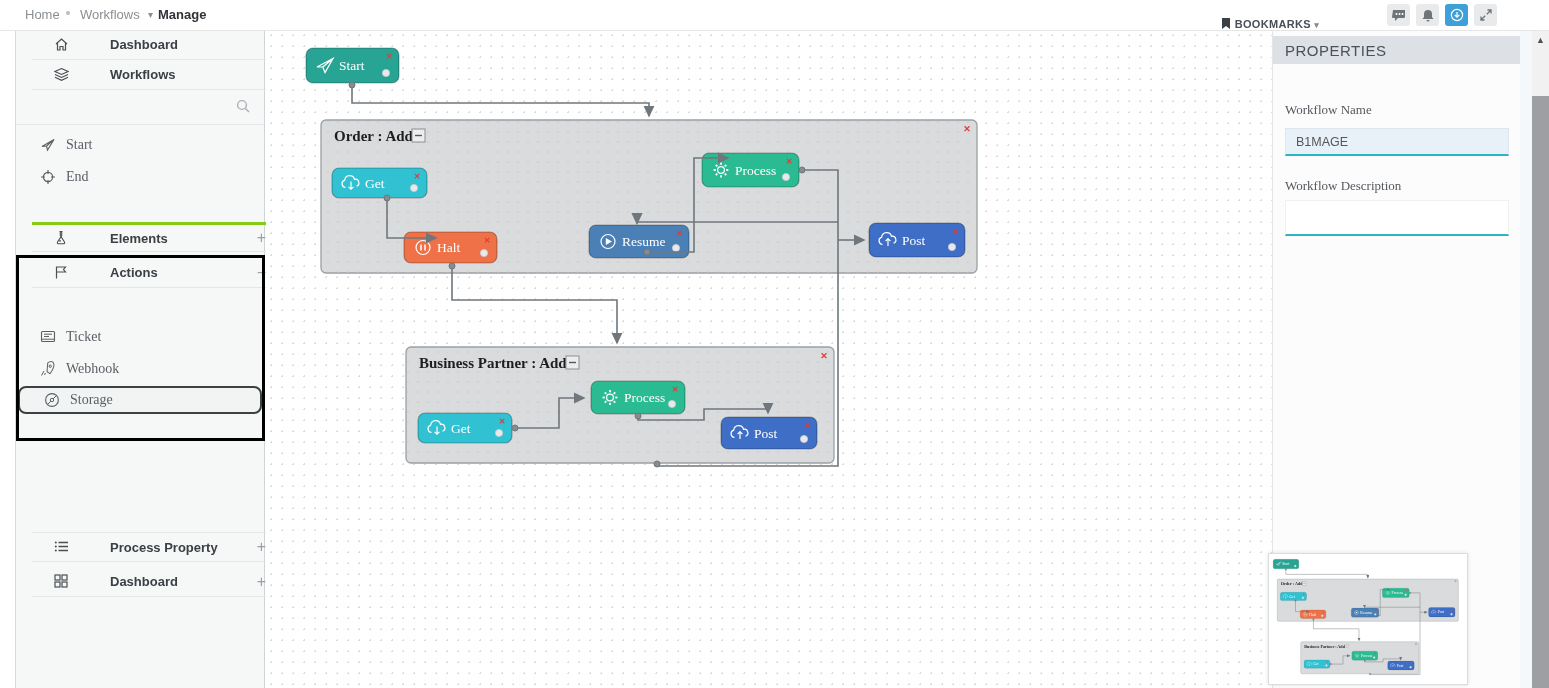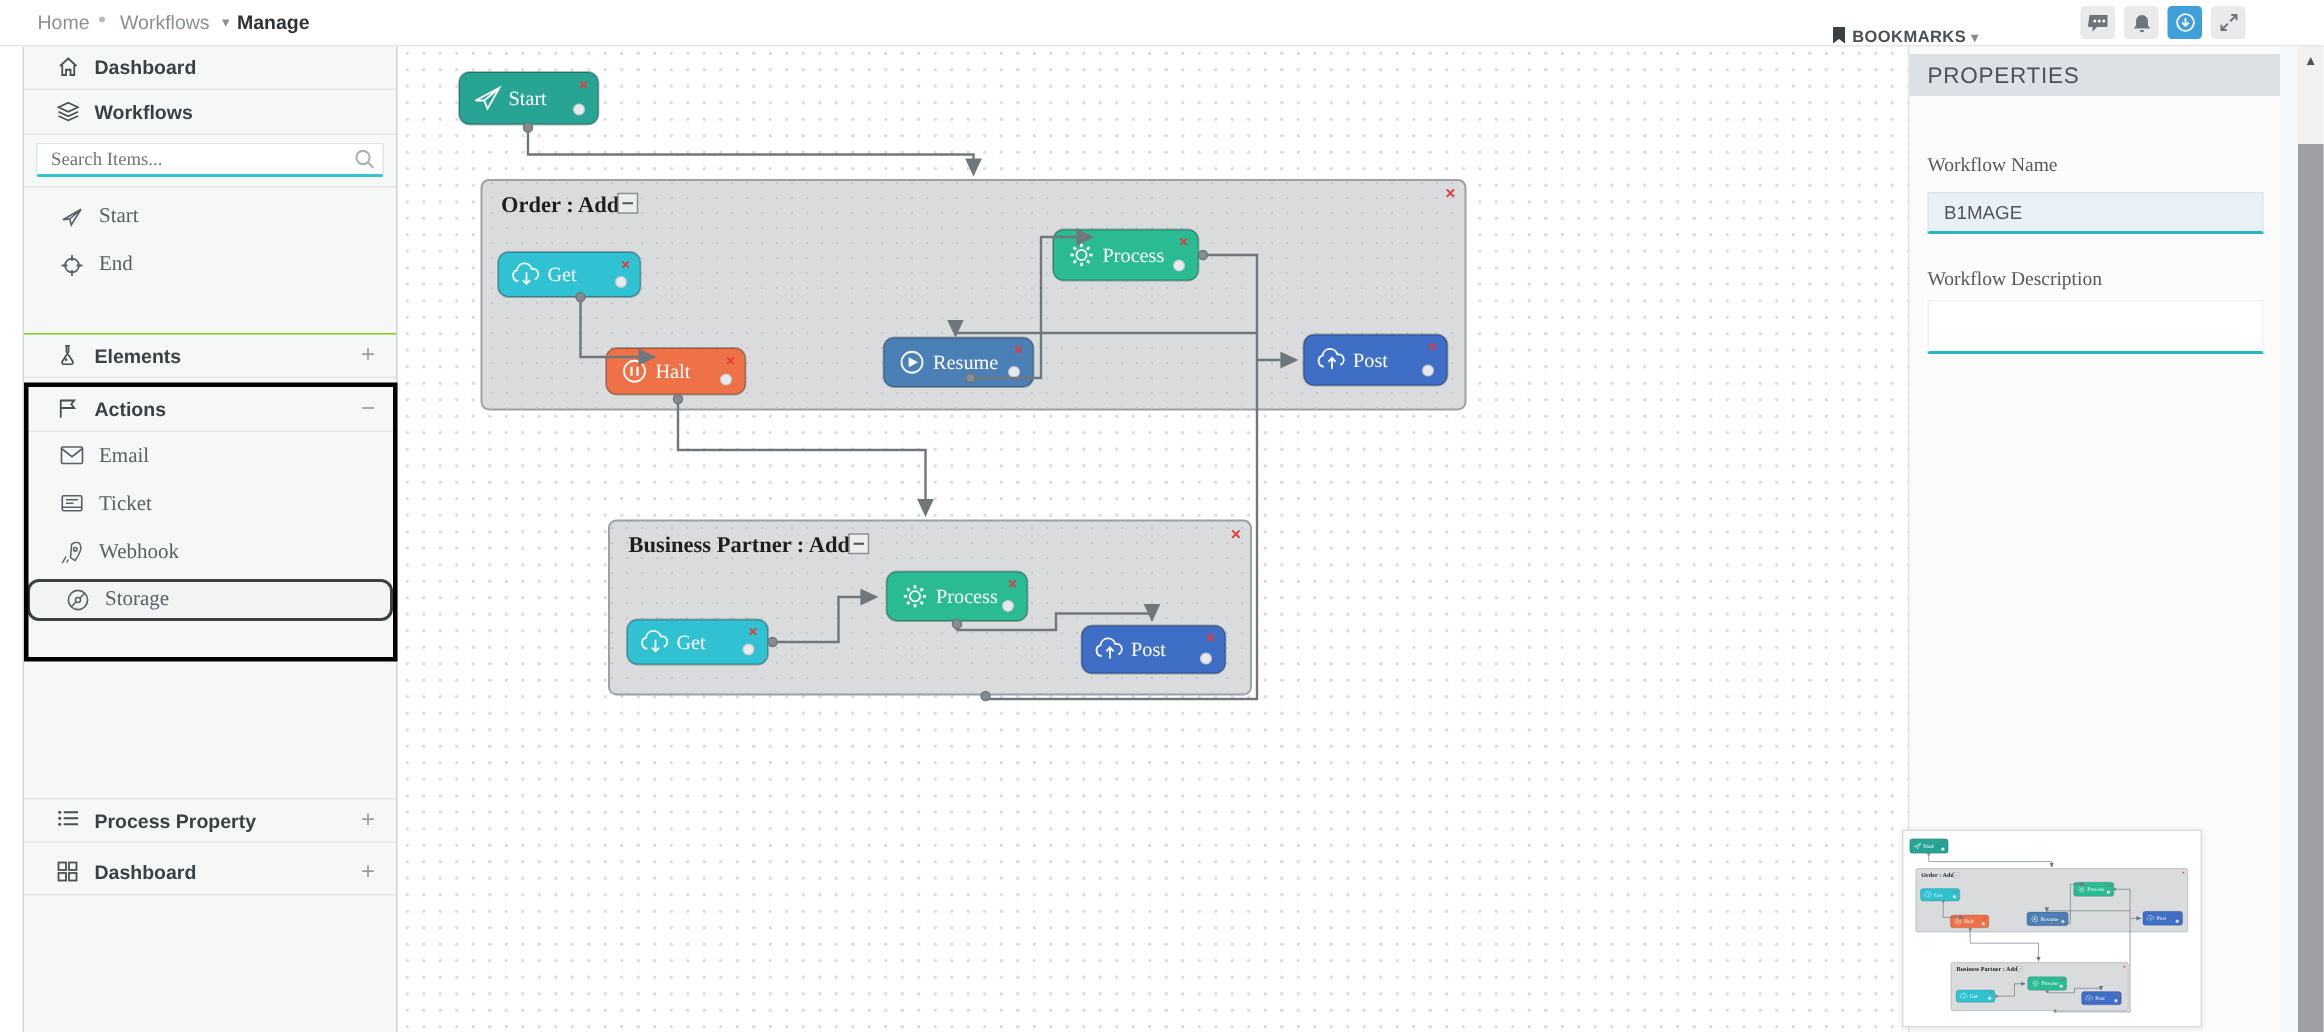--- a/index.html
+++ b/index.html
@@ -11,22 +11,22 @@
   .crumb.dark{color:#2f3338;font-weight:bold;}
   .crumb-sep{position:absolute;top:11px;width:4px;height:4px;border-radius:50%;background:#b9bdc1;}
   .crumb-chev{position:absolute;top:9px;color:#8a8f94;font-size:10px;}
   #bookmarks{position:absolute;right:230px;top:18px;font-size:11px;color:#4a4f55;font-weight:bold;
     letter-spacing:.3px;cursor:pointer;}
   .tb-btn{position:absolute;top:4px;width:23px;height:22px;border-radius:3px;background:#e9eaeb;
     display:flex;align-items:center;justify-content:center;cursor:pointer;}
   
   #sidebar{position:absolute;left:15px;top:30px;width:250px;height:658px;background:#f6f7f7;
     border-left:1px solid #d6dade;border-right:1px solid #cfd4d8;box-sizing:border-box;}
-  .side-row{position:absolute;left:0;width:100%;height:30px;display:flex;align-items:center;
-    padding-left:22px;box-sizing:border-box;border-bottom:1px solid #e4e6e7;cursor:pointer;}
+  .side-row{position:absolute;left:16px;width:100%;height:30px;display:flex;align-items:center;
+    padding-left:22px;box-sizing:border-box;border-bottom:1px solid #e4e6e7;cursor:pointer;gap:31px;}
   .side-row .lbl{font-size:13px;font-weight:bold;color:#3b4045;margin-left:9px;}
   .side-item{position:absolute;left:0;width:100%;height:28px;display:flex;align-items:center;
     padding-left:24px;box-sizing:border-box;cursor:pointer;}
   .side-item .lbl{font-family:"Liberation Serif",serif;font-size:14px;color:#5a6066;margin-left:10px;}
   .toggle{position:absolute;right:14px;font-size:16px;color:#9aa0a5;font-weight:normal;}
   .sicon{width:16px;height:16px;flex:0 0 16px;display:inline-block;}
   #search-wrap{position:absolute;left:0;top:60px;width:100%;height:34px;border-bottom:1px solid #e4e6e7;}
   #search-input{position:absolute;left:8px;top:5px;width:232px;height:23px;box-sizing:border-box;
     border:1px solid #e2e5e7;border-bottom:2px solid #35c3cf;border-radius:2px;background:#fff;
     font-family:"Liberation Serif",serif;font-size:12.5px;color:#777;padding:0 26px 0 9px;outline:none;}
@@ -114,65 +114,57 @@
     <span class="lbl">Dashboard</span>
   </div>
   <div class="side-row" style="top:30px">
     <span class="sicon"><svg width="15" height="15" viewBox="0 0 15 15">
           <path d="M7.5 1.5 L14 4.5 L7.5 7.5 L1 4.5 Z" stroke="#4a4f54" stroke-width="1.1" fill="none"></path>
           <path d="M1 7.5 L7.5 10.5 L14 7.5 M1 10.3 L7.5 13.3 L14 10.3" stroke="#4a4f54" stroke-width="1.1" fill="none"></path>
         </svg></span>
     <span class="lbl">Workflows</span>
   </div>
   <div id="search-wrap">
-    <input id="search-input" placeholder="Search Items..." style="">
     <span id="search-icon"><svg width="14" height="14" viewBox="0 0 14 14">
           <circle cx="6" cy="6" r="4.4" stroke="#aab0b5" stroke-width="1.4" fill="none"></circle>
           <path d="M9.4 9.4 L13 13" stroke="#aab0b5" stroke-width="1.4"></path>
         </svg></span>
   </div>
 
   <div class="side-item" style="top:101px">
     <span class="sicon"><svg width="16" height="16" viewBox="0 0 16 16">
           <path d="M2 9.5 L14 2.5 L7.5 13 L6.5 9 Z M6.5 9 L14 2.5" stroke="#5a6066" stroke-width="1.1" fill="none"></path>
         </svg></span>
     <span class="lbl">Start</span>
   </div>
   <div class="side-item" style="top:133px">
     <span class="sicon"><svg width="16" height="16" viewBox="0 0 16 16">
           <circle cx="8" cy="8" r="4.6" stroke="#5a6066" stroke-width="1.2" fill="none"></circle>
           <path d="M8 1 V5 M8 11 V15 M1 8 H5 M11 8 H15" stroke="#5a6066" stroke-width="1.2"></path>
         </svg></span>
     <span class="lbl">End</span>
   </div>
 
-  <div class="side-row" style="top:192px;border-top:1px solid #84cc16">
+  <div class="side-row" style="top:192px;border-top:3px solid #84cc16">
     <span class="sicon"><svg width="14" height="15" viewBox="0 0 14 15">
           <path d="M5.5 1.5 h3 M6.3 1.5 v4 L10.5 12 a1.2 1.2 0 0 1 -1 1.8 h-5 a1.2 1.2 0 0 1 -1 -1.8 L7.7 5.5 v-4" stroke="#4a4f54" stroke-width="1.1" fill="none"></path>
           <circle cx="6" cy="10.8" r="0.9" fill="#4a4f54"></circle>
         </svg></span>
     <span class="lbl">Elements</span>
     <span class="toggle">+</span>
   </div>
 
   <div id="actions-selection"></div>
 
   <div class="side-row" style="top:228px">
     <span class="sicon"><svg width="14" height="15" viewBox="0 0 14 15">
           <path d="M2.5 1.5 v12 M2.5 2 h9 l-2 2.5 2 2.5 h-9" stroke="#4a4f54" stroke-width="1.2" fill="none"></path>
         </svg></span>
     <span class="lbl">Actions</span>
     <span class="toggle">−</span>
-  </div>
-  <div class="side-item" style="top:261px">
-    <span class="sicon"><svg width="16" height="13" viewBox="0 0 16 13">
-          <rect x="1" y="1" width="14" height="11" rx="1" stroke="#5a6066" stroke-width="1.1" fill="none"></rect>
-          <path d="M1 2 L8 7.5 L15 2" stroke="#5a6066" stroke-width="1.1" fill="none"></path>
-        </svg></span>
-    <span class="lbl">Email</span>
   </div>
   <div class="side-item" style="top:293px">
     <span class="sicon"><svg width="16" height="13" viewBox="0 0 16 13">
           <rect x="1.5" y="1.5" width="13" height="10" rx="1" stroke="#5a6066" stroke-width="1.1" fill="none"></rect>
           <path d="M4 4.2 H12 M4 6.5 H9" stroke="#5a6066" stroke-width="1"></path>
           <path d="M1.5 9.2 H14.5" stroke="#5a6066" stroke-width="1"></path>
         </svg></span>
     <span class="lbl">Ticket</span>
   </div>
   <div class="side-item" style="top:325px">

